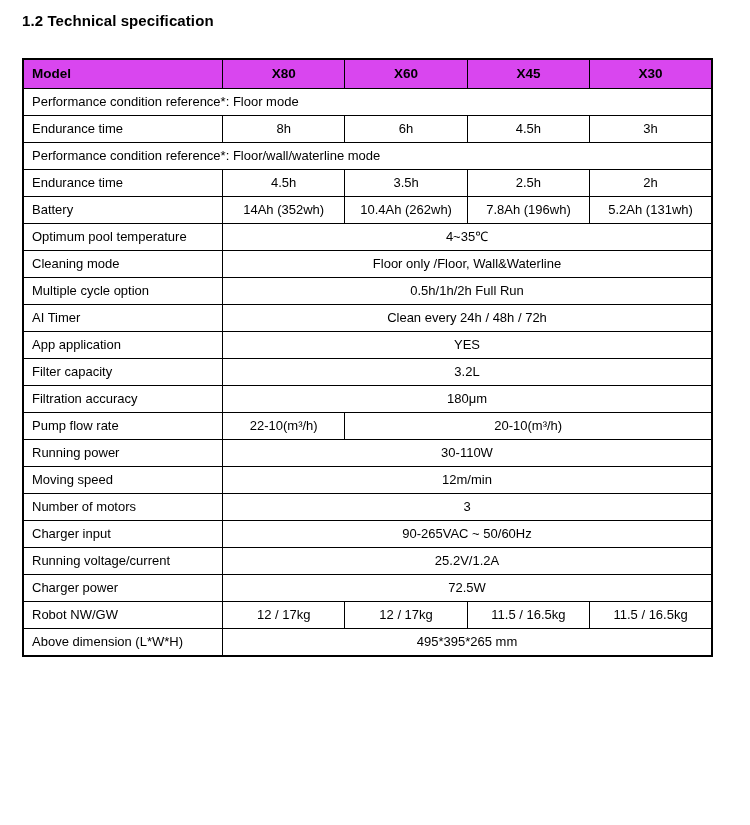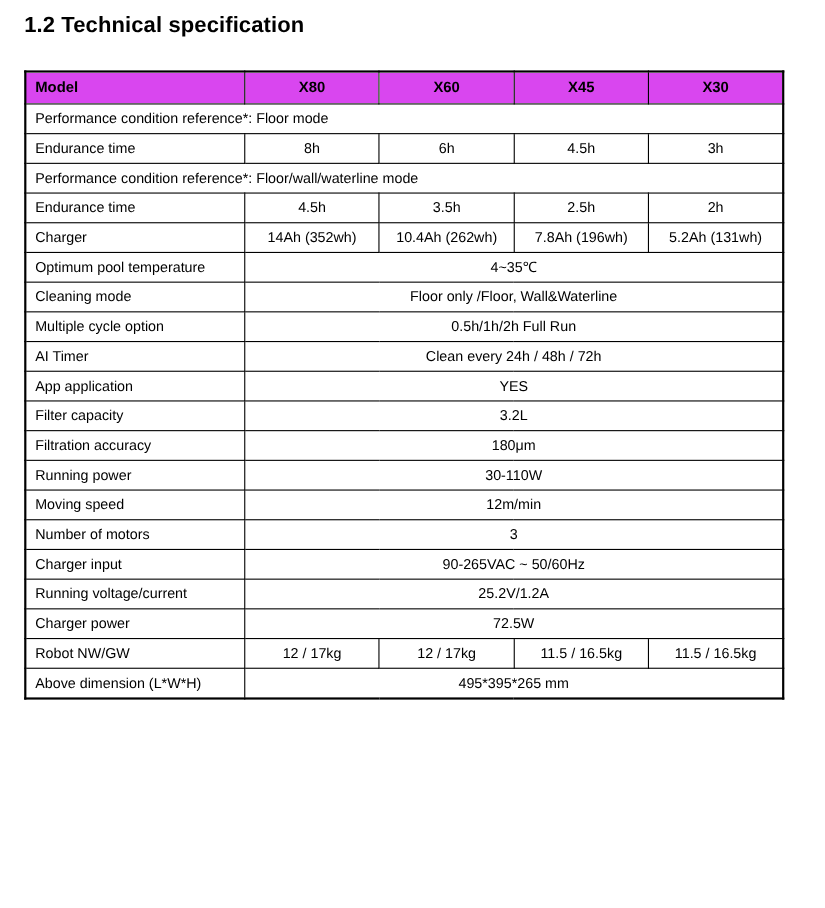--- a/index.html
+++ b/index.html
@@ -10,21 +10,21 @@
     font-family: "Liberation Sans", sans-serif;
   }
   .page {
     width: 750px;
     height: 825px;
     box-sizing: border-box;
     padding: 12px 22px 0 22px;
     background: #ffffff;
   }
   .doc-title {
-    font-size: 20px;
+    font-size: 15px;
     font-weight: bold;
     margin: 0 0 29px 0;
     letter-spacing: 0.1px;
   }
   table.spec-table {
     border-collapse: collapse;
     table-layout: fixed;
     width: 691px;
     border: 2px solid #000000;
     font-size: 13px;
@@ -87,21 +87,21 @@
           <td colspan="5" class="section-cell">Performance condition reference*: Floor/wall/waterline mode</td>
         </tr>
         <tr>
           <td class="label-cell">Endurance time</td>
           <td class="value-cell">4.5h</td>
           <td class="value-cell">3.5h</td>
           <td class="value-cell">2.5h</td>
           <td class="value-cell">2h</td>
         </tr>
         <tr>
-          <td class="label-cell">Charger</td>
+          <td class="label-cell">Battery</td>
           <td class="value-cell">14Ah (352wh)</td>
           <td class="value-cell">10.4Ah (262wh)</td>
           <td class="value-cell">7.8Ah (196wh)</td>
           <td class="value-cell">5.2Ah (131wh)</td>
         </tr>
         <tr>
           <td class="label-cell">Optimum pool temperature</td>
           <td class="value-cell" colspan="4">4~35℃</td>
         </tr>
         <tr>
@@ -120,20 +120,25 @@
           <td class="label-cell">App application</td>
           <td class="value-cell" colspan="4">YES</td>
         </tr>
         <tr>
           <td class="label-cell">Filter capacity</td>
           <td class="value-cell" colspan="4">3.2L</td>
         </tr>
         <tr>
           <td class="label-cell">Filtration accuracy</td>
           <td class="value-cell" colspan="4">180μm</td>
+        </tr>
+        <tr>
+          <td class="label-cell">Pump flow rate</td>
+          <td class="value-cell">22-10(m³/h)</td>
+          <td class="value-cell" colspan="3">20-10(m³/h)</td>
         </tr>
         <tr>
           <td class="label-cell">Running power</td>
           <td class="value-cell" colspan="4">30-110W</td>
         </tr>
         <tr>
           <td class="label-cell">Moving speed</td>
           <td class="value-cell" colspan="4">12m/min</td>
         </tr>
         <tr>

